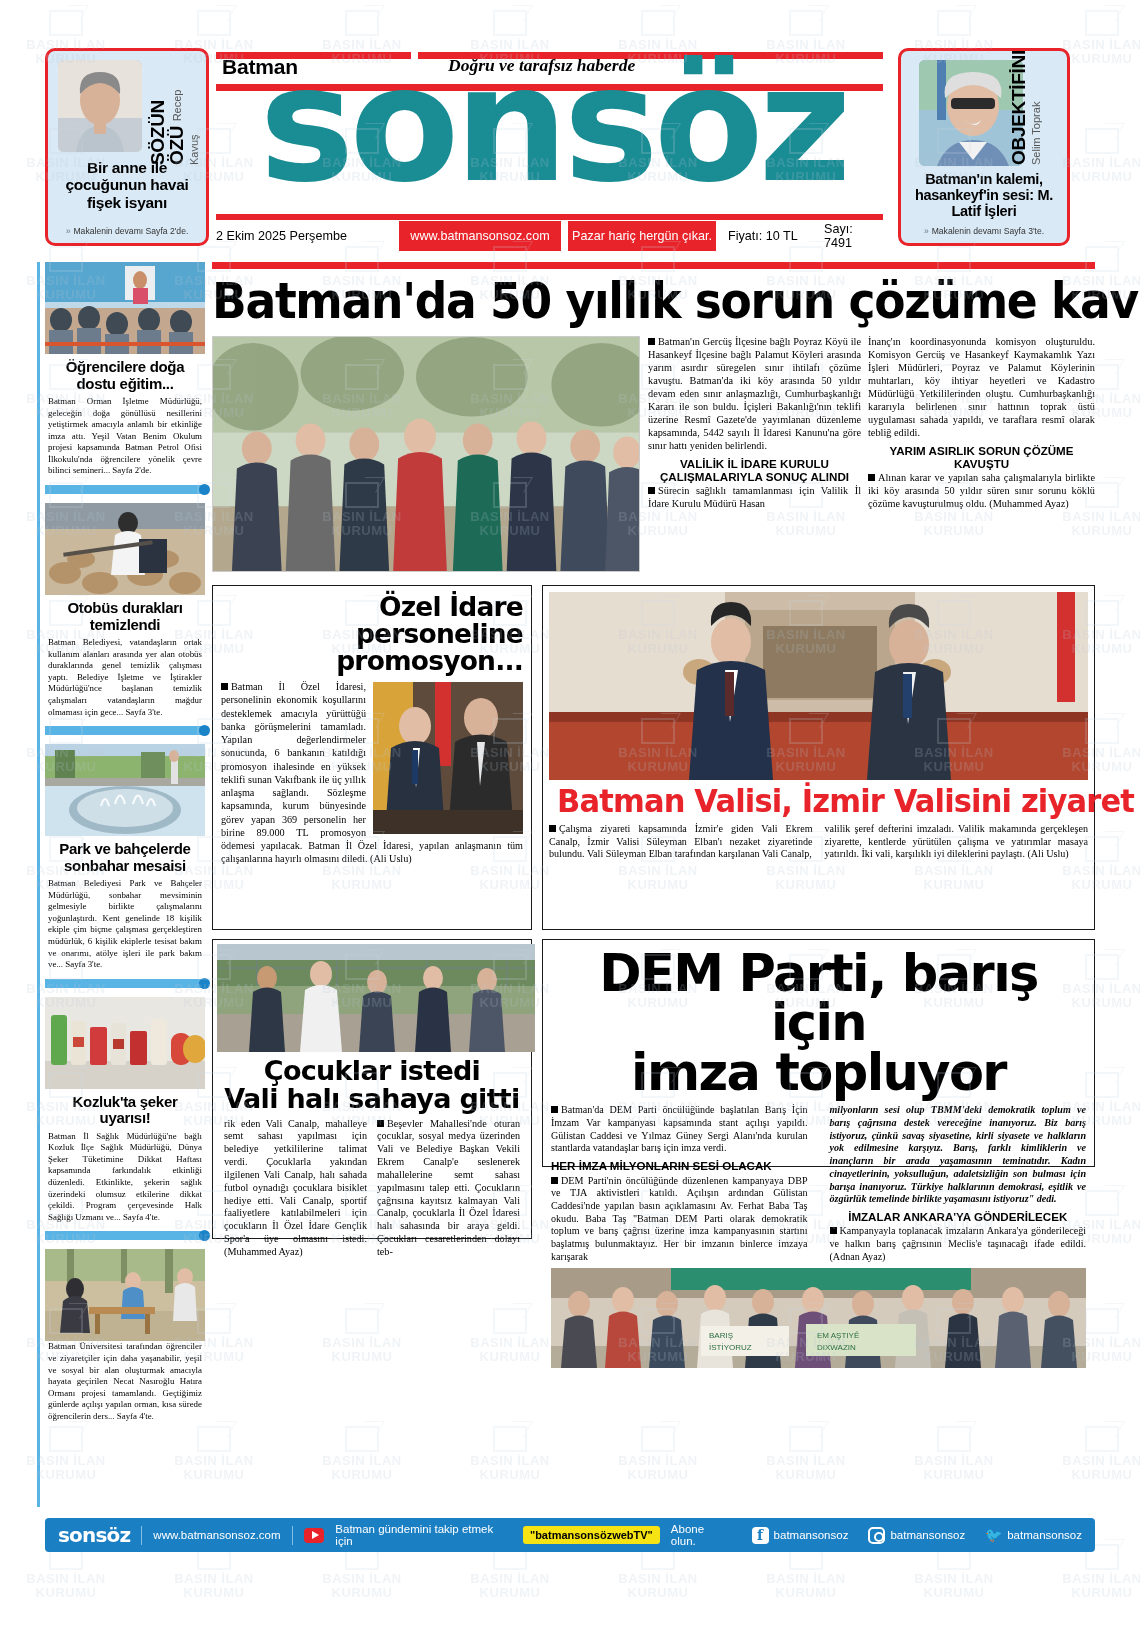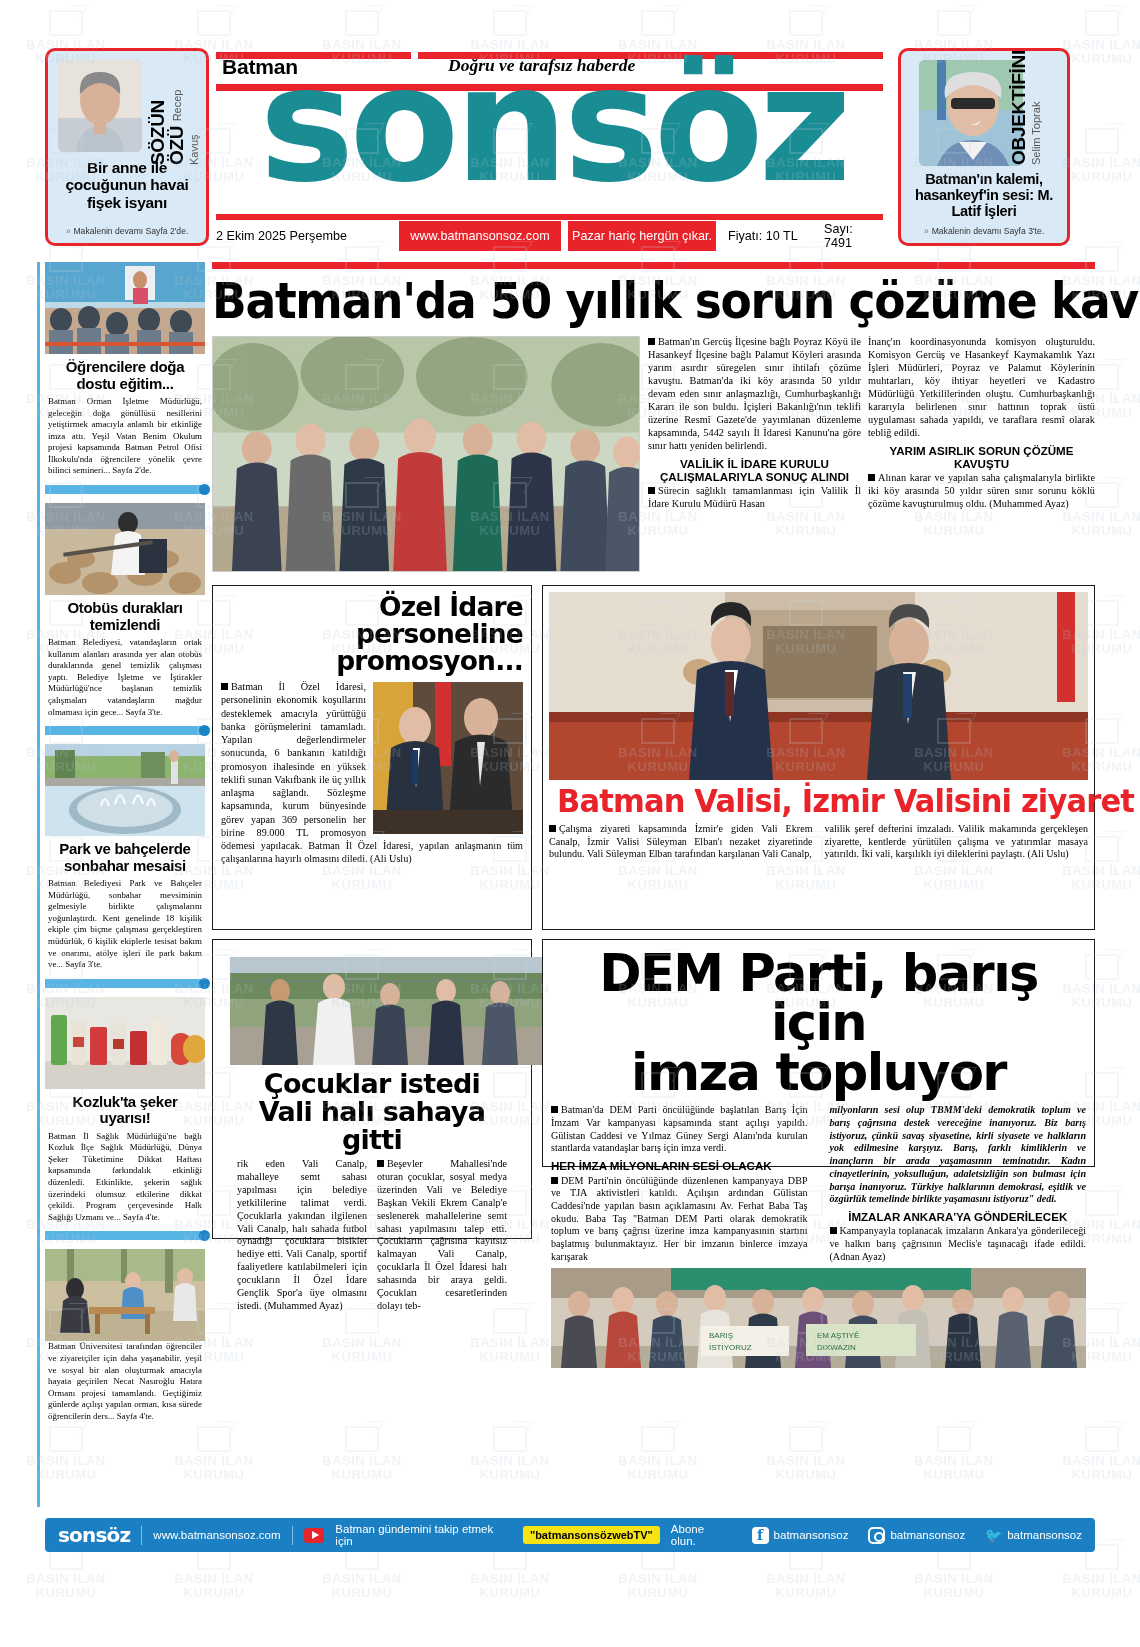--- a/index.html
+++ b/index.html
@@ -158,21 +158,21 @@
   .vali-photo { width:539px; height:188px; overflow:hidden; position:relative; }
   .vali-h { color:#e8232a; font-size:31.5px; font-weight:bold; text-align:center;
             line-height:1.05; margin:5px 0 5px; letter-spacing:-.9px;
             font-family:"DejaVu Sans", sans-serif; white-space:nowrap;
             transform:scaleX(.97); }
   .vali-cols { display:flex; gap:12px; }
   .vali-cols .col { flex:1; font-size:10.1px; }
 
   
   .row3 { position:relative; width:883px; height:300px; margin-top:9px; }
-  .art-cocuk { position:absolute; left:0; top:0; width:320px; height:300px; padding:17px; }
+  .art-cocuk { position:absolute; left:0; top:0; width:320px; height:300px; padding:4px; }
   .cocuk-photo { width:318px; height:108px; overflow:hidden; position:relative; }
   .cocuk-h { font-size:27px; font-weight:bold; text-align:center; line-height:1.03;
              margin:5px 0 5px; letter-spacing:-.7px; font-family:"DejaVu Sans", sans-serif; }
   .cocuk-cols { display:flex; gap:10px; padding:0 7px 6px; }
   .cocuk-cols .col { flex:1; font-size:10.2px; }
 
   .art-dem { position:absolute; left:330px; top:0; width:553px; height:228px; padding:7px 8px; }
   .dem-h { font-size:51px; font-weight:bold; text-align:center; line-height:.97;
            letter-spacing:-1.6px; margin:2px 0 7px; font-family:"DejaVu Sans", sans-serif; }
   .dem-cols { display:flex; gap:22px; }

